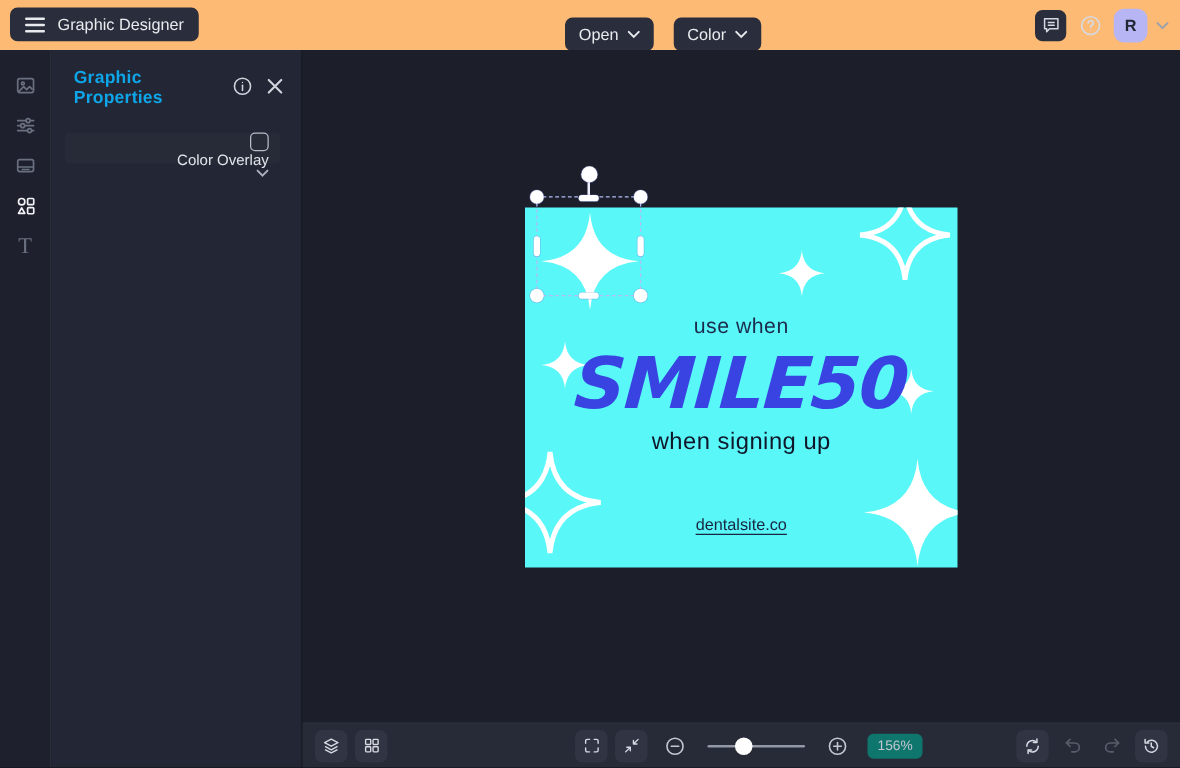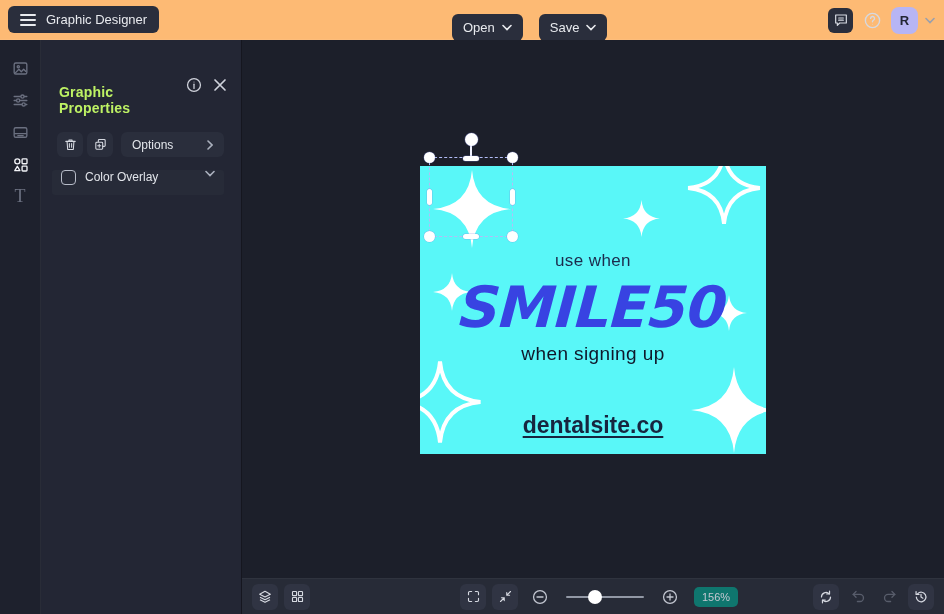--- a/index.html
+++ b/index.html
@@ -51,38 +51,38 @@
   }
   .rail-item { width:41px; height:32px; display:flex; align-items:center; justify-content:center; color:#6b7080; cursor:pointer; }
   .rail-item.active { color:#f2f3f7; }
 
   
   .panel {
     position:absolute; top:40px; left:41px; width:201px; height:574px;
     background:#232634; border-right:1px solid rgba(0,0,0,.4);
   }
   .panel-header { display:flex; align-items:center; padding:13px 14px 8px 18px; }
-  .panel-title { flex:1; color:#bef264; font-size:14px; font-weight:bold; letter-spacing:.2px;margin-top:31px; }
+  .panel-title { flex:1; color:#0ea5e9; font-size:14px; font-weight:bold; letter-spacing:.2px; }
   .panel-header .hicon { color:#cfd2db; margin-left:10px; cursor:pointer; }
   .panel-toolbar { display:flex; align-items:center; padding:8px 17px 0 16px; }
   .small-btn {
     width:26px; height:25px; background:#2a2e3c; border-radius:6px;
     display:flex; align-items:center; justify-content:center; color:#d6d9e1; cursor:pointer;
   }
   .small-btn + .small-btn { margin-left:4px; }
   .options-btn {
     flex:1; margin-left:8px; height:25px; background:#2a2e3c; border-radius:6px;
     display:flex; align-items:center; padding:0 11px;
     color:#e2e5ea; font-size:12px; cursor:pointer;
   }
   .options-btn .chev { margin-left:auto; color:#aab0bd; }
   .prop-rows { margin-top:13px; padding:0 17px 0 11px; }
   .prop-row {
     height:25px; background:#272b38; border-radius:3px; margin-bottom:1px;
-    display:flex; align-items:flex-start; padding:0 9px; cursor:pointer;
+    display:flex; align-items:flex-end; padding:0 9px; cursor:pointer;flex-direction:column;
   }
   .checkbox {
     width:15px; height:15px; border:1.5px solid #b7bcc8; border-radius:4px;
     background:transparent; flex:none; cursor:pointer;
   }
   .prop-label { margin-left:9px; font-size:12px; color:#e2e5ea; }
   .prop-row .chev { margin-left:auto; color:#aab0bd; }
 
   
   .canvas {
@@ -95,21 +95,21 @@
   }
   .sparkle { position:absolute; }
   .g-text { position:absolute; left:0; right:0; text-align:center; cursor:pointer; }
   .g-line1 { top:85px; font-size:17px; font-weight:500; letter-spacing:.4px; }
   .g-code {
     top:108px; font-size:57px; font-weight:bold; font-style:italic;
     letter-spacing:-1px; transform:skewX(-4deg);
     font-family:"DejaVu Sans", sans-serif;
   }
   .g-line2 { top:177px; font-size:19px; font-weight:500; letter-spacing:.4px; }
-  .g-link { top:246px; font-size:23px; font-weight:700; text-decoration:underline; text-underline-offset:3px; }
+  .g-link { top:246px; font-size:13px; font-weight:400; text-decoration:underline; text-underline-offset:3px; }
 
   
   .selection {
     position:absolute; left:187px; top:117px; width:84px; height:80px;
     border:1.5px dashed #b3bdf7; pointer-events:none;
   }
   .handle { position:absolute; background:#fff; box-shadow:0 0 0 .5px rgba(120,130,220,.45); }
   .h-circle { width:11px; height:11px; border-radius:50%; }
   .h-tl { left:-6px; top:-6px; } .h-tr { right:-6px; top:-6px; }
   .h-bl { left:-6px; bottom:-6px; } .h-br { right:-6px; bottom:-6px; }
@@ -162,21 +162,21 @@
     <div class="top-center">
       <button class="top-btn">
         <span>Open</span>
         <span>
           <svg width="10" height="7" viewBox="0 0 10 7" fill="none" stroke="currentColor" stroke-width="1.6" stroke-linecap="round">
               <path d="M1 1.5l4 4 4-4"></path>
             </svg>
         </span>
       </button>
       <button class="top-btn">
-        <span>Save</span>
+        <span>Color</span>
         <span>
           <svg width="10" height="7" viewBox="0 0 10 7" fill="none" stroke="currentColor" stroke-width="1.6" stroke-linecap="round">
               <path d="M1 1.5l4 4 4-4"></path>
             </svg>
         </span>
       </button>
     </div>
 
     <div class="top-right">
       <div class="icon-btn-sq">
@@ -258,47 +258,20 @@
             <path d="M12 11v5.5" stroke-linecap="round"></path>
           </svg>
       </span>
       <span class="hicon">
         <svg width="14" height="14" viewBox="0 0 14 14" stroke="currentColor" stroke-width="1.7" stroke-linecap="round">
             <path d="M2 2l10 10M12 2L2 12"></path>
           </svg>
       </span>
     </div>
 
-    <div class="panel-toolbar">
-      <div class="small-btn">
-        <span>
-          <svg width="15" height="15" viewBox="0 0 24 24" fill="none" stroke="currentColor" stroke-width="1.7" stroke-linecap="round" stroke-linejoin="round">
-              <path d="M4.5 7h15M9.5 7V4.8h5V7M6.5 7l1 13h9l1-13"></path>
-              <path d="M10.2 10.5v6M13.8 10.5v6"></path>
-            </svg>
-        </span>
-      </div>
-      <div class="small-btn">
-        <span>
-          <svg width="15" height="15" viewBox="0 0 24 24" fill="none" stroke="currentColor" stroke-width="1.7" stroke-linecap="round" stroke-linejoin="round">
-              <path d="M8.5 7.5V5.5a1.5 1.5 0 0 1 1.5-1.5h8a1.5 1.5 0 0 1 1.5 1.5v8a1.5 1.5 0 0 1-1.5 1.5h-2"></path>
-              <rect x="4.5" y="8.5" width="11" height="11" rx="1.5"></rect>
-              <path d="M10 11.5v5M7.5 14h5"></path>
-            </svg>
-        </span>
-      </div>
-      <div class="options-btn">
-        <span>Options</span>
-        <span class="chev">
-          <svg width="6" height="10" viewBox="0 0 6 10" fill="none" stroke="currentColor" stroke-width="1.6" stroke-linecap="round">
-              <path d="M1 1l4 4-4 4"></path>
-            </svg>
-        </span>
-      </div>
-    </div>
 
     <div class="prop-rows">
       <div class="prop-row">
         <span class="checkbox"></span>
         <span class="prop-label">Color Overlay</span>
         <span class="chev">
           <svg width="10" height="7" viewBox="0 0 10 7" fill="none" stroke="currentColor" stroke-width="1.6" stroke-linecap="round">
               <path d="M1 1.5l4 4 4-4"></path>
             </svg>
         </span>

